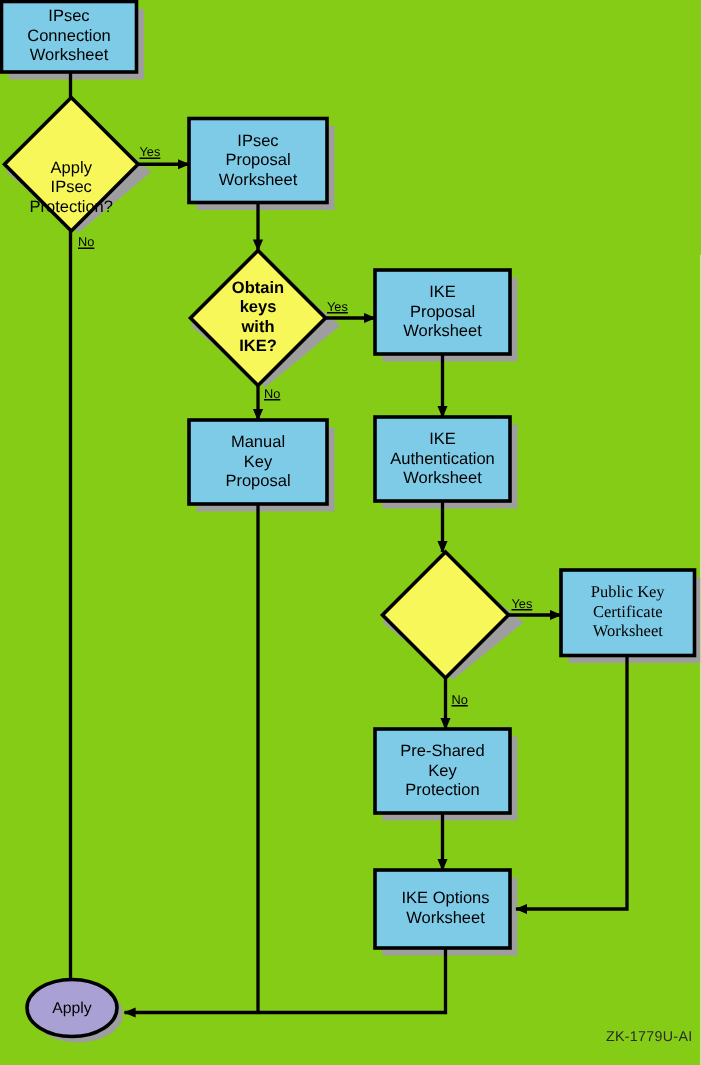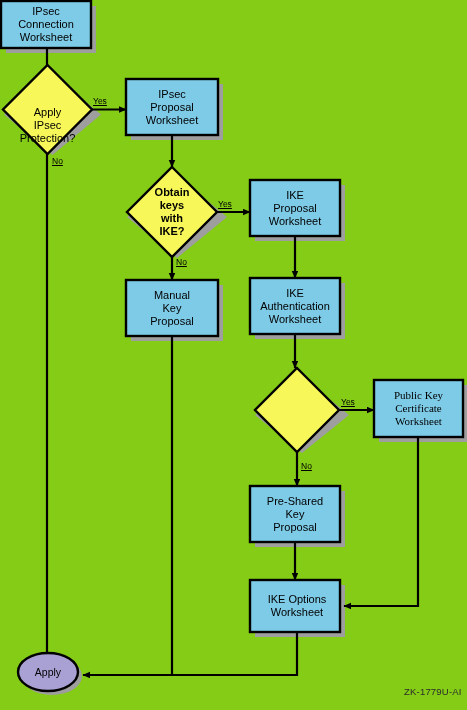--- a/index.html
+++ b/index.html
@@ -188,21 +188,21 @@
 Authentication
 Worksheet</div>
 
 
   <div class="node-text" style="left:374px; top:380px; width:89px; height:57px;font-family:Liberation Serif, serif;">Public Key
 Certificate
 Worksheet</div>
 
   <div class="node-text" style="left:250px; top:486px; width:90px; height:56px;">Pre-Shared
 Key
-Proposal</div>
+Protection</div>
 
   <div class="node-text" style="left:250px; top:580px; width:94px; height:52px;">IKE Options
 Worksheet</div>
 
   <div class="node-text done-text" style="left:18px; top:653px; width:60px; height:38px;">Apply</div>
 
   <div class="edge-label" style="left:93px; top:97px;">Yes</div>
 
   <div class="edge-label" style="left:52px; top:157px;">No</div>
 

